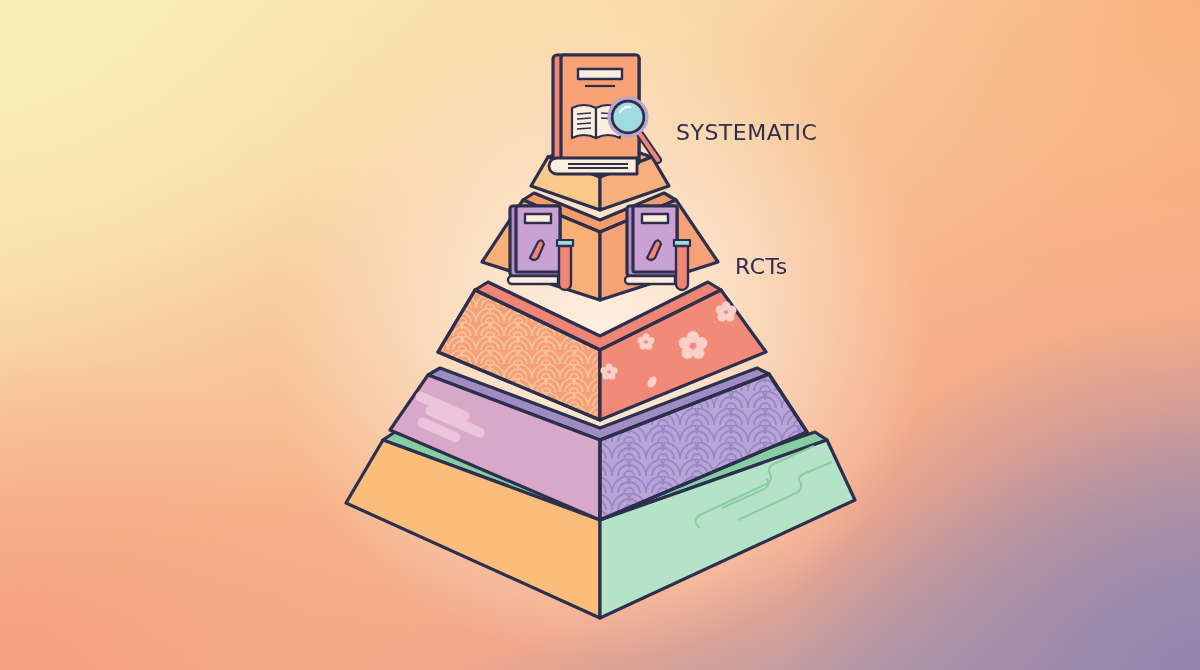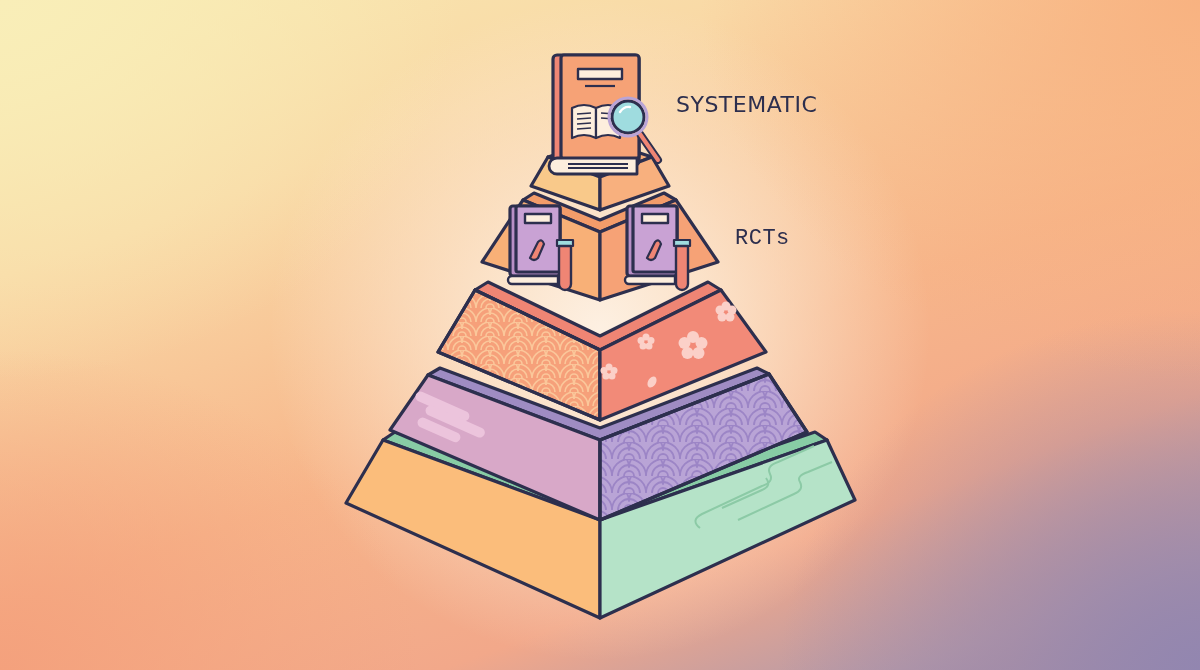--- a/index.html
+++ b/index.html
@@ -22,24 +22,25 @@
       radial-gradient(ellipse 460px 380px at 0px 0px, rgba(249,238,184,1) 0%, rgba(249,238,184,0) 100%);
   }
   svg.pyramid { position: absolute; left: 0; top: 0; }
   .label {
     position: absolute;
     color: #2d2f4e;
     font-family: "DejaVu Sans", sans-serif;
     font-weight: 500;
     letter-spacing: 0.5px;
     line-height: 1.2;
+    margin-top: 28px;
   }
   .label-sr { left: 676px; top: 92px; font-size: 22px; width: 220px; }
   .label-sr span { display: block; }
-  .label-rct { left: 735px; top: 226px; font-size: 22px; font-family: Liberation Mono, monospace; }
+  .label-rct { left: 735px; top: 226px; font-size: 22px; }
 </style>
 </head>
 <body>
 
 <div class="bg"></div>
 <div class="bg-overlay"></div>
 
 <svg class="pyramid" width="1200" height="670" viewBox="0 0 1200 670">
   <defs>
 

